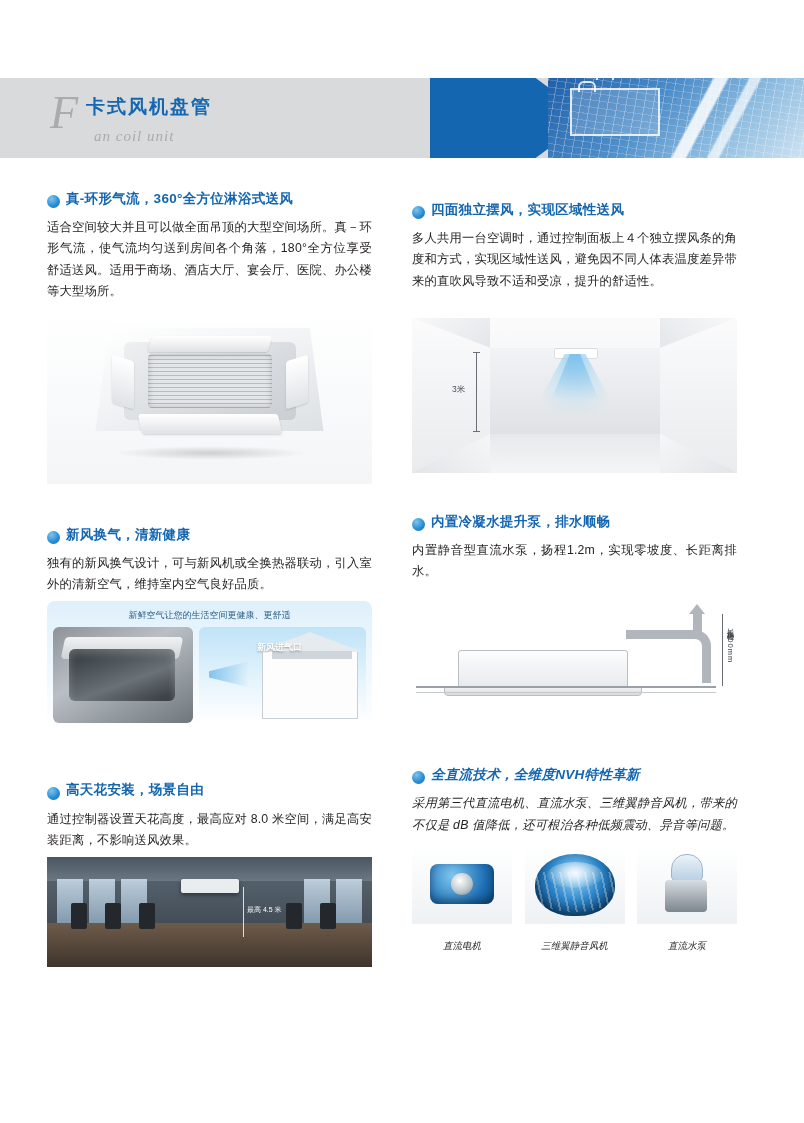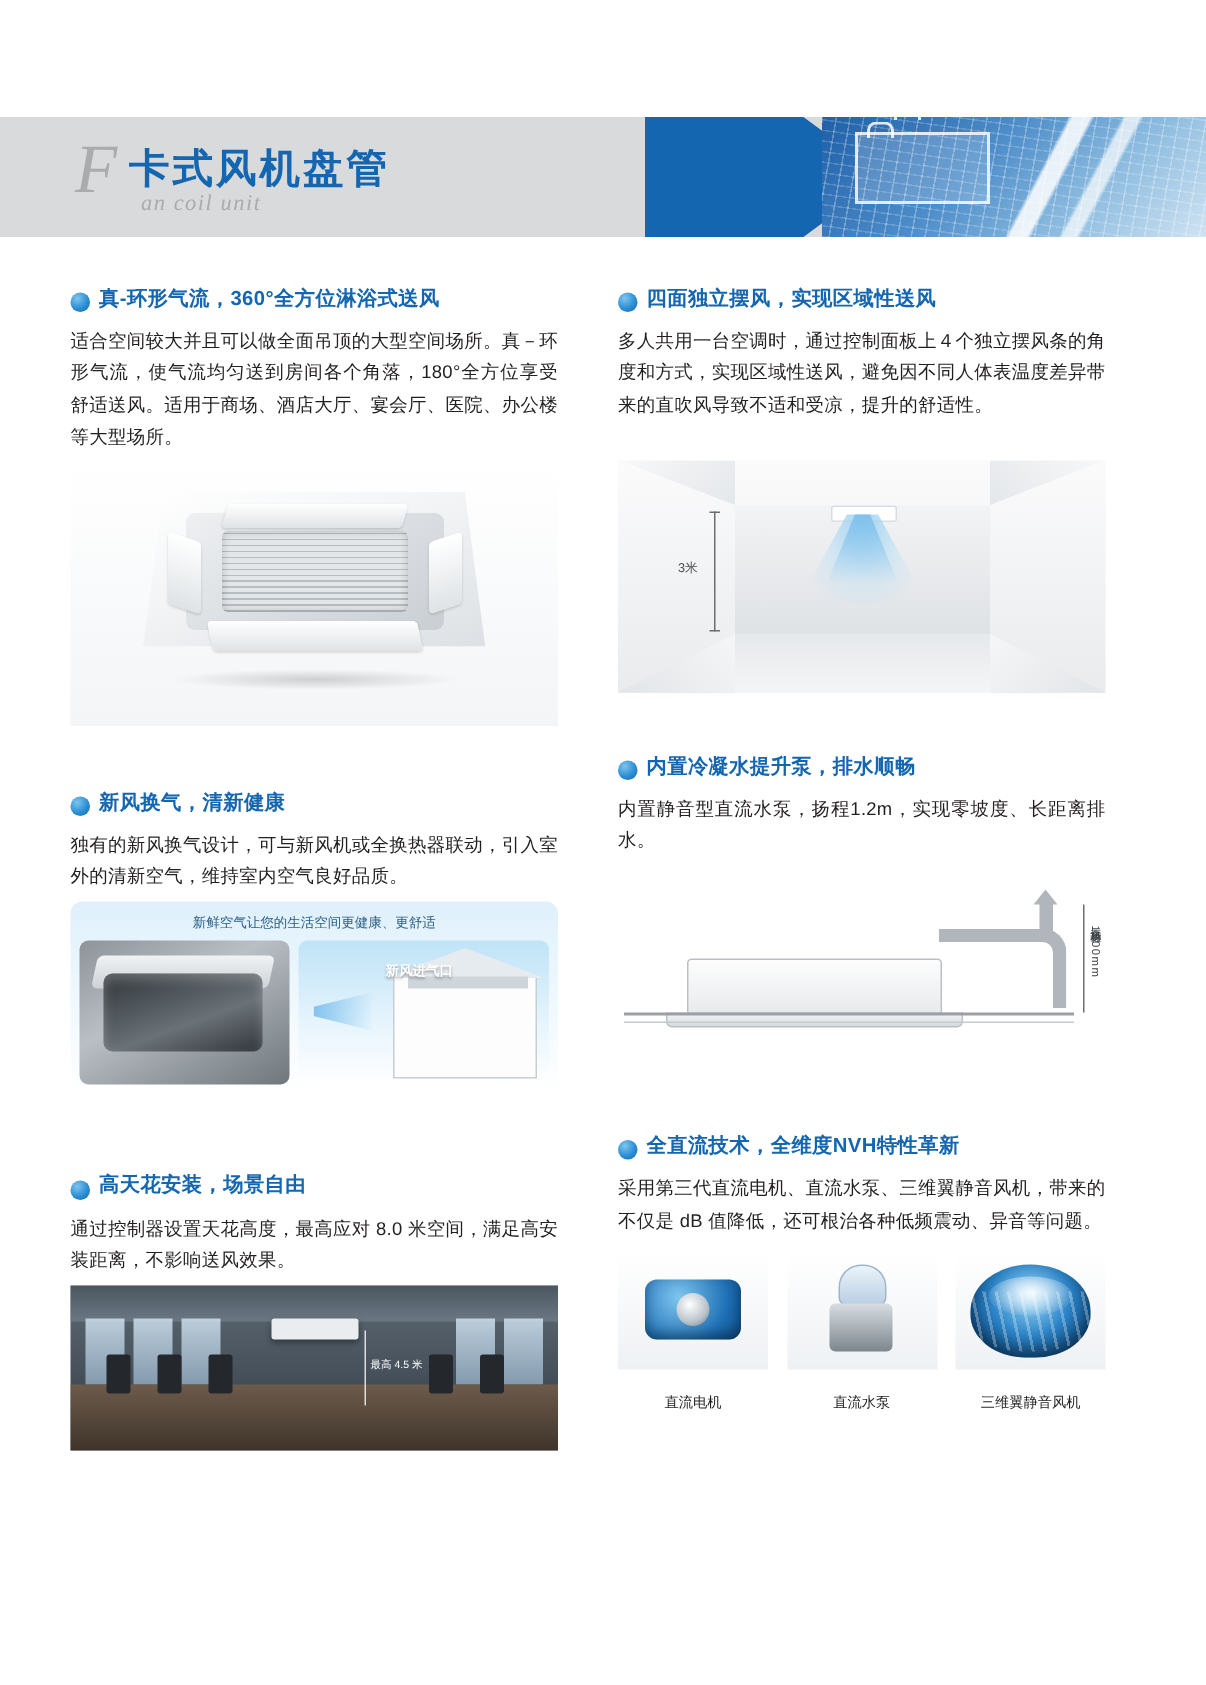--- a/index.html
+++ b/index.html
@@ -91,21 +91,21 @@
     font-family: "Liberation Serif", serif;
     font-size: 46px;
     font-style: italic;
     color: #a9abad;
     line-height: 1;
   }
   .title-cn {
     position: absolute;
     left: 36px;
     top: 2px;
-    font-size: 27px;
+    font-size: 19px;
     font-weight: bold;
     letter-spacing: 2px;
     color: #1466b0;
     white-space: nowrap;
   }
   .title-en {
     position: absolute;
     left: 44px;
     top: 36px;
     font-family: "Liberation Serif", serif;
@@ -125,21 +125,21 @@
   }
   .col-left {
     position: absolute;
     left: 47px;
     top: 0;
     width: 325px;
   }
   .col-right {
     position: absolute;
     left: 412px;
-    top: 0;
+    top: 11px;
     width: 325px;
   }
 
   .sec-head {
     display: flex;
     align-items: flex-end;
     margin-bottom: 9px;
   }
   .bullet {
     flex: 0 0 auto;
@@ -732,47 +732,47 @@
         <div class="drain-arrow"></div>
         <div class="drain-unit"></div>
         <div class="drain-panel"></div>
         <div class="drain-ceiling"></div>
         <div class="drain-ceiling2"></div>
         <div class="drain-dim"></div>
         <div class="drain-dim-label">水泵扬程1200mm</div>
       </div>
     </div>
 
-    <div class="block" style="margin-top:44px;">
+    <div class="block" style="margin-top:44px;font-style:italic;">
       <div class="sec-head">
         <span class="bullet"></span>
         <span class="sec-title">全直流技术，全维度NVH特性革新</span>
       </div>
       <div class="sec-body">采用第三代直流电机、直流水泵、三维翼静音风机，带来的不仅是 dB 值降低，还可根治各种低频震动、异音等问题。</div>
       <div class="comp-row">
         <div class="comp">
           <div class="comp-img">
             <div class="motor"></div>
           </div>
           <div class="comp-cap">直流电机</div>
         </div>
         <div class="comp">
           <div class="comp-img">
+            <div class="fan3d"></div>
+          </div>
+          <div class="comp-cap">三维翼静音风机</div>
+        </div>
+        <div class="comp">
+          <div class="comp-img">
             <div class="pump">
               <div class="dome"></div>
               <div class="base"></div>
             </div>
           </div>
           <div class="comp-cap">直流水泵</div>
         </div>
-        <div class="comp">
-          <div class="comp-img">
-            <div class="fan3d"></div>
-          </div>
-          <div class="comp-cap">三维翼静音风机</div>
-        </div>
       </div>
     </div>
 
   </div>
 </div>
 
 <div class="footer-bar"></div>
 
 </body></html>

